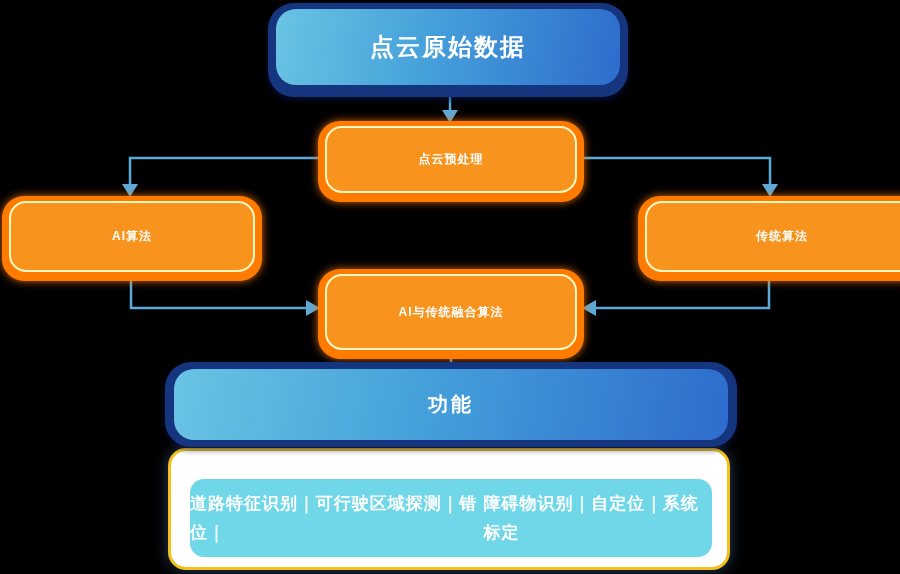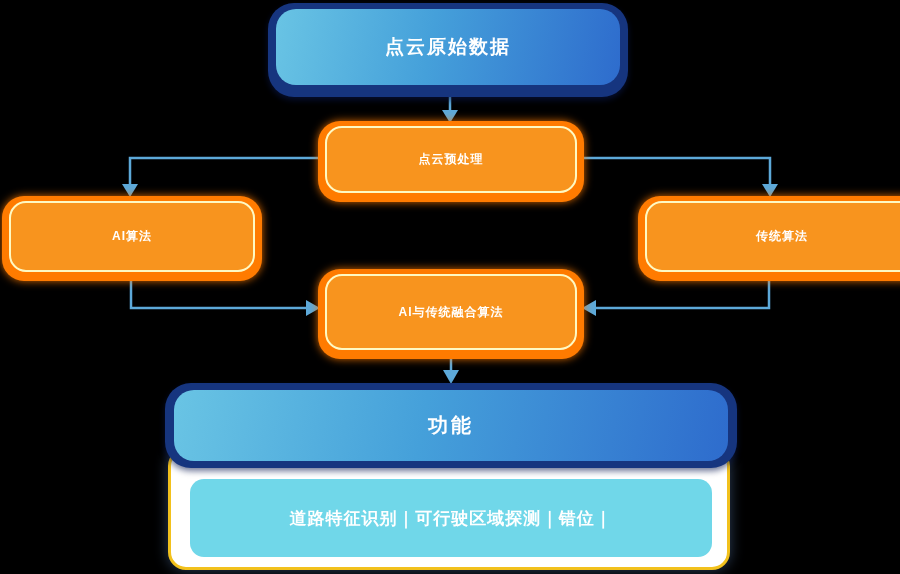--- a/index.html
+++ b/index.html
@@ -14,21 +14,21 @@
     position:absolute;z-index:1;background:#16357F;border-radius:26px;
     box-shadow:0 3px 6px rgba(10,25,80,.6);
   }
   .blue-inner{
     width:100%;height:100%;border-radius:20px;
     background:linear-gradient(100deg,#69C4E4 0%,#45a0da 45%,#2E6CCD 100%);
     display:flex;align-items:center;justify-content:center;
     color:#fff;font-weight:700;
   }
   #node-raw{left:268px;top:3px;width:360px;height:94px;padding:6px 8px 12px 8px;box-sizing:border-box;}
-  #node-raw .blue-inner{font-size:19px;letter-spacing:2px;}
+  #node-raw .blue-inner{font-size:24px;letter-spacing:2px;}
 
   
   .orange-wrap{
     position:absolute;z-index:1;background:#FF7B00;border-radius:22px;
     box-shadow:0 0 9px rgba(255,123,0,.85);
     padding:5px 7px 9px 7px;box-sizing:border-box;
   }
   .orange-inner{
     width:100%;height:100%;border-radius:17px;background:#F8941E;
     border:2px solid #fef9c3;box-sizing:border-box;
@@ -40,21 +40,21 @@
   #node-trad{left:638px;top:196px;width:288px;height:85px;}
   #node-fusion{left:318px;top:269px;width:266px;height:90px;}
 
   
   .panel{
     position:absolute;z-index:1;left:168px;top:448px;width:562px;height:122px;
     background:#fff;border:3px solid #F2C11C;border-radius:18px;box-sizing:border-box;
     box-shadow:0 0 14px rgba(130,180,255,.35);
   }
   .func-header{
-    position:absolute;z-index:2;left:165px;top:383px;width:572px;height:85px;
+    position:absolute;z-index:2;left:165px;top:362px;width:572px;height:85px;
     background:#16357F;border-radius:26px;padding:7px 9px;box-sizing:border-box;
     box-shadow:0 3px 6px rgba(10,25,80,.6);
   }
   .func-header .blue-inner{font-size:20px;letter-spacing:3px;border-radius:20px;}
   .items-box{
     position:absolute;z-index:3;left:190px;top:479px;width:522px;height:78px;
     background:#70D7E9;border-radius:14px;
     display:flex;flex-direction:row;align-items:center;justify-content:center;
     color:#fff;font-weight:700;font-size:17px;line-height:29px;letter-spacing:1px;
   }
@@ -104,15 +104,16 @@
   </div>
 
   <div class="panel"></div>
 
   <div class="func-header">
     <div class="blue-inner">功能</div>
   </div>
 
   <div class="items-box">
     <div>道路特征识别｜可行驶区域探测｜错位｜</div>
+    <div>障碍物识别｜自定位｜系统标定</div>
   </div>
 
 </div>
 
 </body></html>

